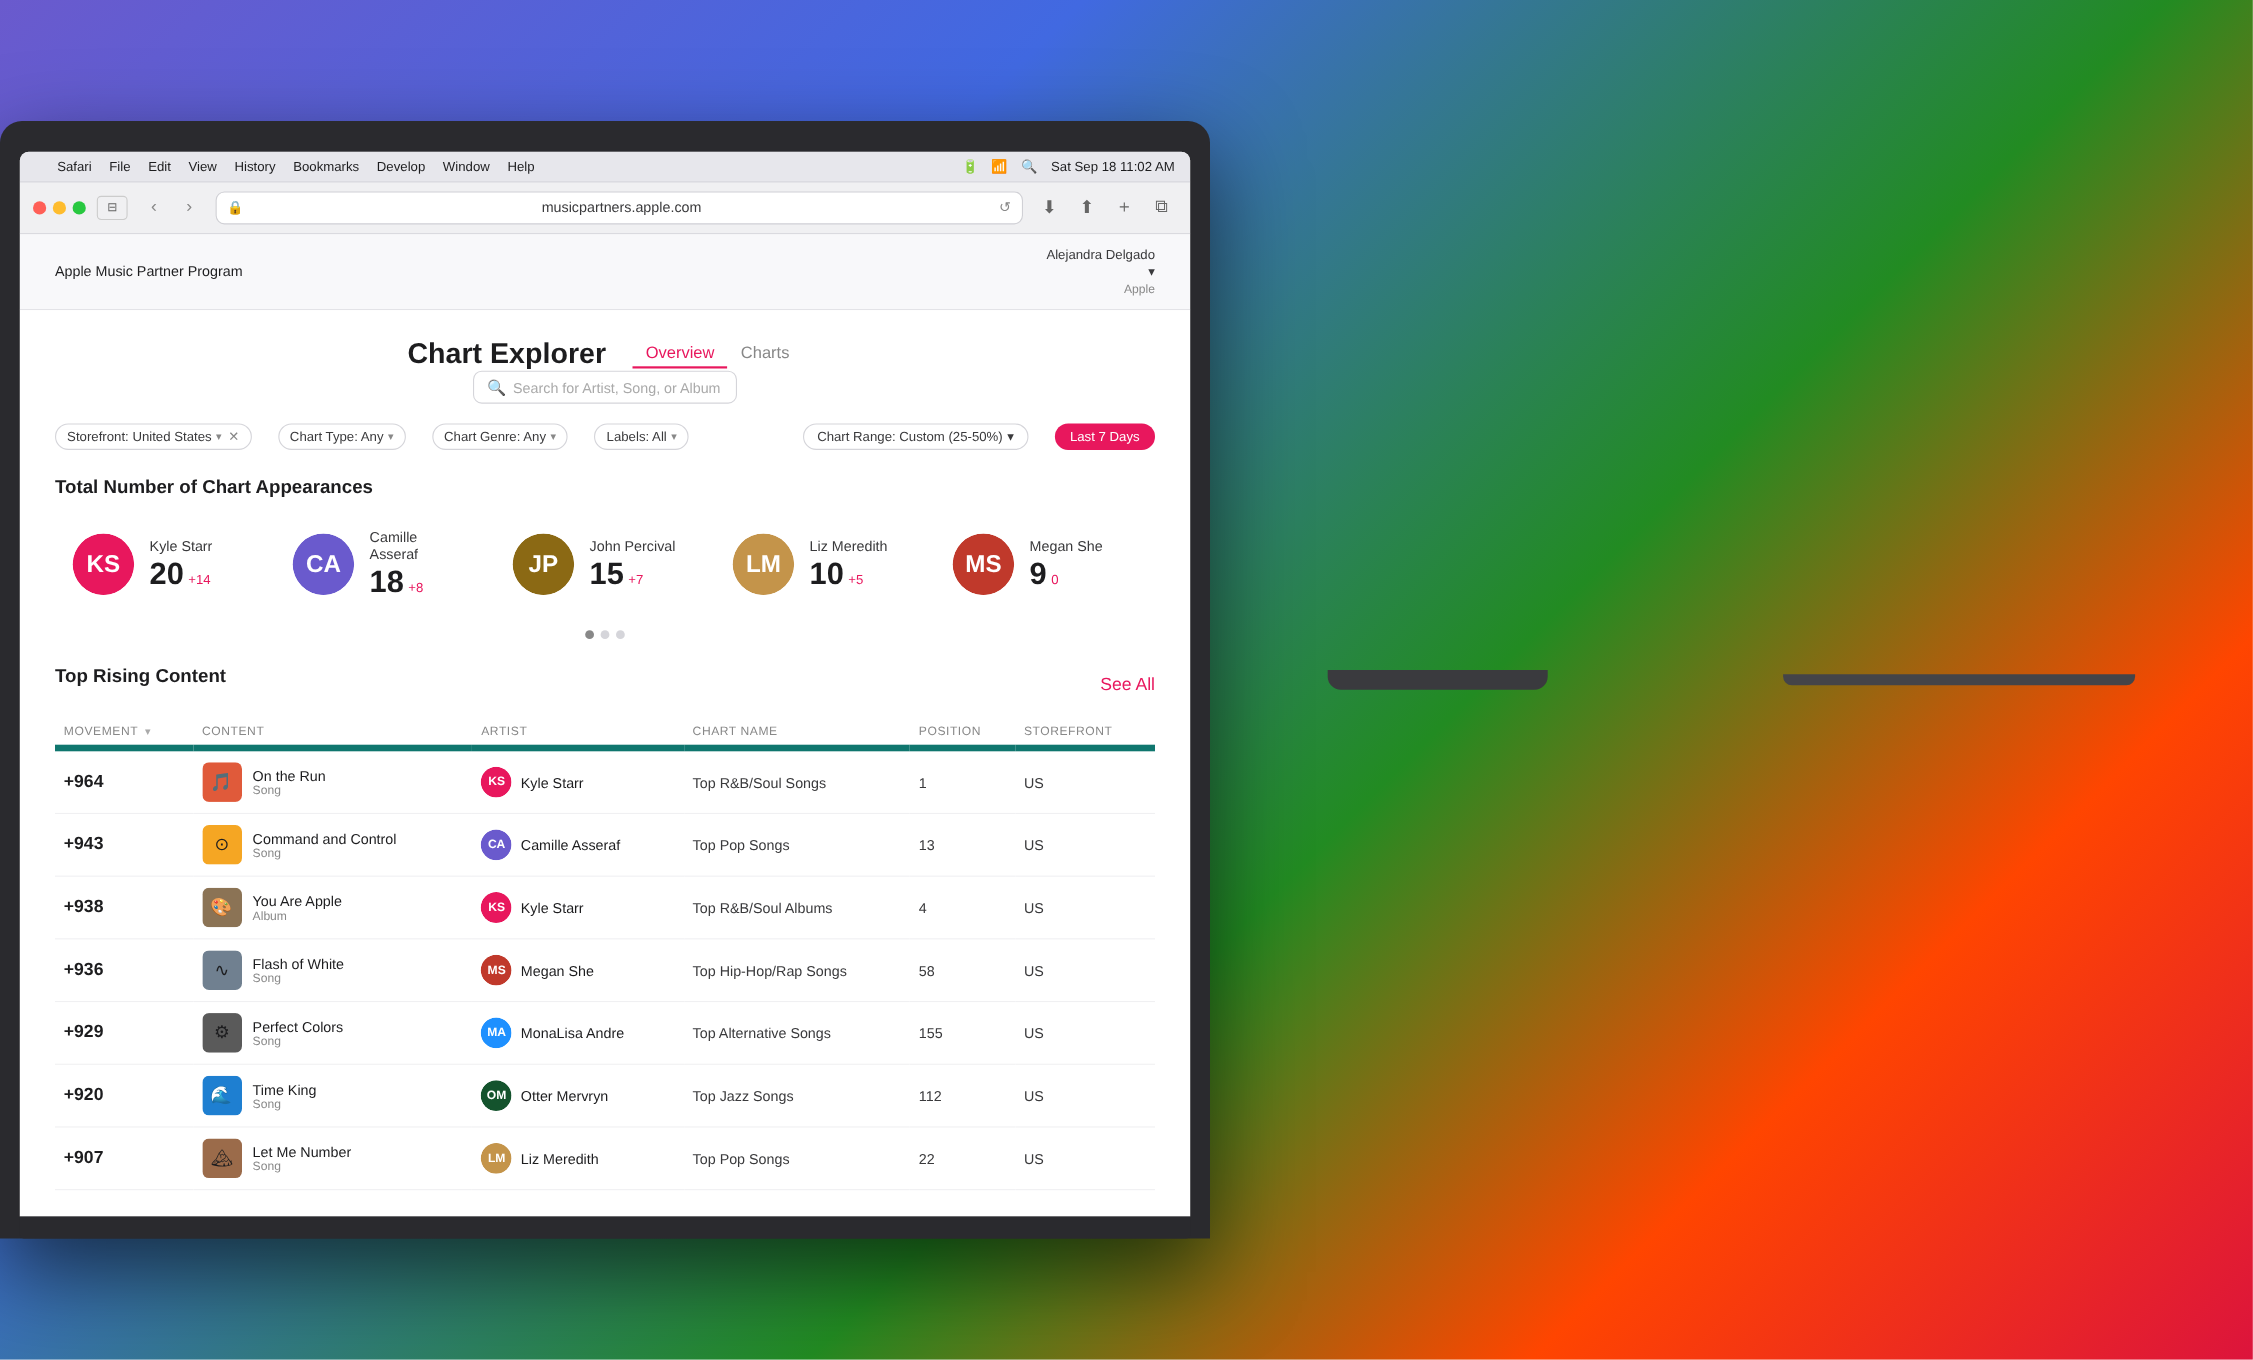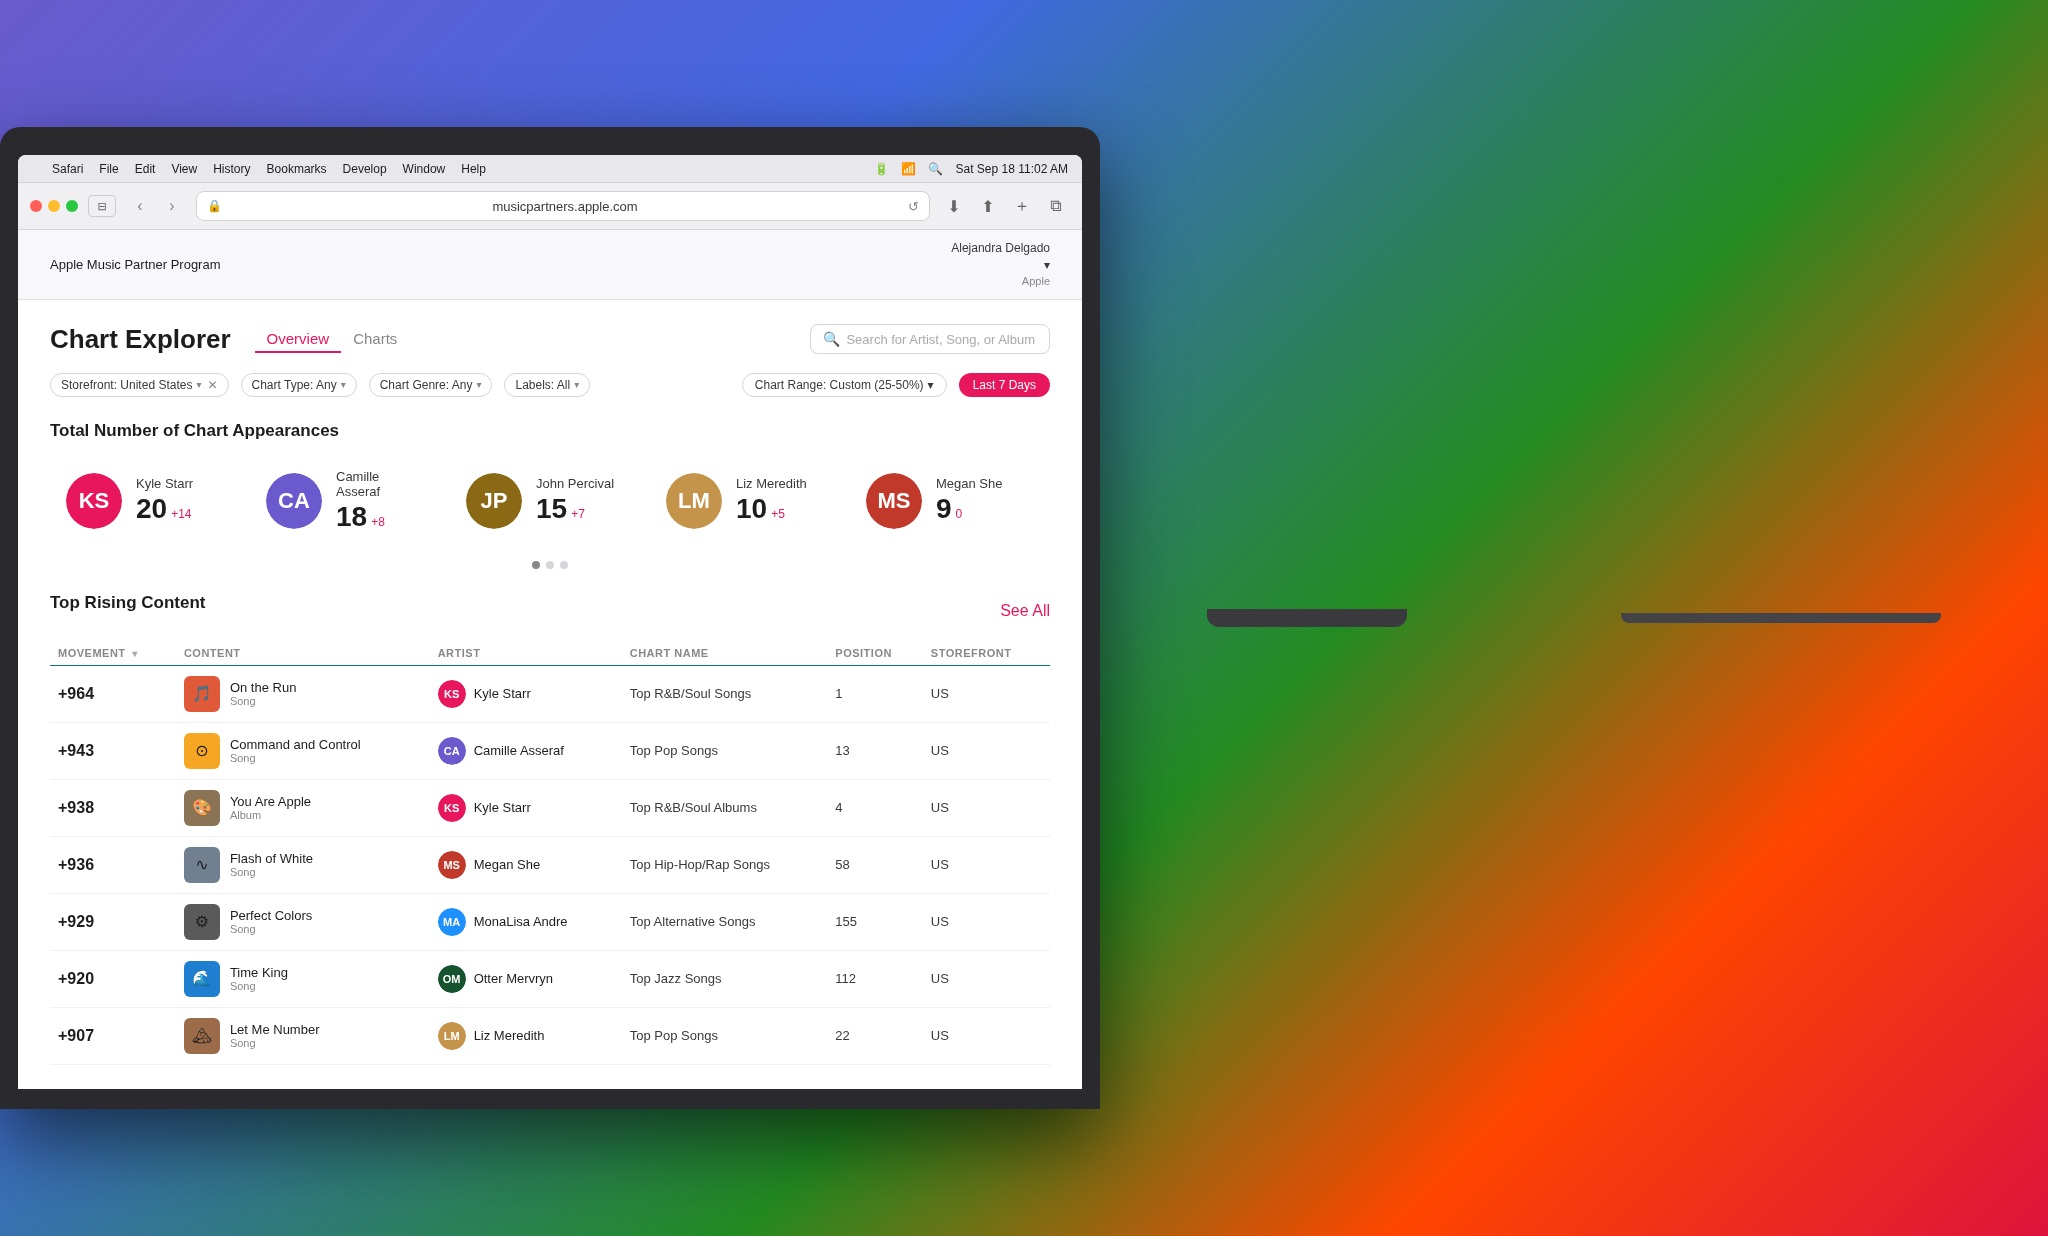--- a/index.html
+++ b/index.html
@@ -87,20 +87,21 @@
     .app-user span { display:block; }
     .app-user .username { font-weight: 500; }
     .app-user .company { color: #888; font-size: 11px; }
     
     .main { padding: 24px 32px; background: #fff; }
     .page-title-row {
       display: flex;
       align-items: center;
       justify-content: space-between;
       margin-bottom: 18px;
+      flex-direction: column;
     }
     .page-title-group { display:flex; align-items:center; gap: 24px; }
     .page-title { font-size: 26px; font-weight: 700; color: #1d1d1f; }
     .nav-tabs { display:flex; gap: 0; }
     .nav-tab {
       font-size: 15px;
       color: #888;
       padding: 4px 12px;
       cursor: pointer;
       border-bottom: 2px solid transparent;
@@ -120,21 +121,21 @@
       width: 240px;
       display:flex;
       align-items:center;
       gap:6px;
     }
     .search-icon-inner { color: #aaa; font-size:14px; }
     
     .filters-row {
       display: flex;
       align-items: flex-end;
-      gap: 12px;
+      gap: 24px;
       margin-bottom: 24px;
     }
     .filter-pill {
       border: 1px solid #d5d5da;
       border-radius: 16px;
       padding: 4px 10px;
       font-size: 12px;
       color: #3a3a3c;
       display:flex;
       align-items:center;
@@ -208,25 +209,25 @@
     .pagination-dots { display:flex; gap:6px; justify-content:center; margin-bottom: 24px; }
     .dot { width:8px; height:8px; border-radius:50%; background:#d5d5da; }
     .dot.active { background: #888; }
     
     .section-header { display:flex; justify-content:space-between; align-items:center; margin-bottom: 12px; }
     .see-all { color: #e8175d; font-size: 16px; cursor:pointer; font-weight: 500; }
     
     .table { width:100%; border-collapse: collapse; }
     .table-head th {
       font-size: 11px;
-      font-weight: 700;
+      font-weight: 400;
       color: #888;
       text-align: left;
       padding: 6px 8px;
-      border-bottom: 1px solid #0f766e;
+      border-bottom: 6px solid #0f766e;
       letter-spacing: 0.5px;
       text-transform: uppercase;
       margin-top: 44px;
     }
     .table-row td {
       padding: 10px 8px;
       border-bottom: 1px solid #f0f0f2;
       font-size: 13px;
       color: #1d1d1f;
       vertical-align: middle;

